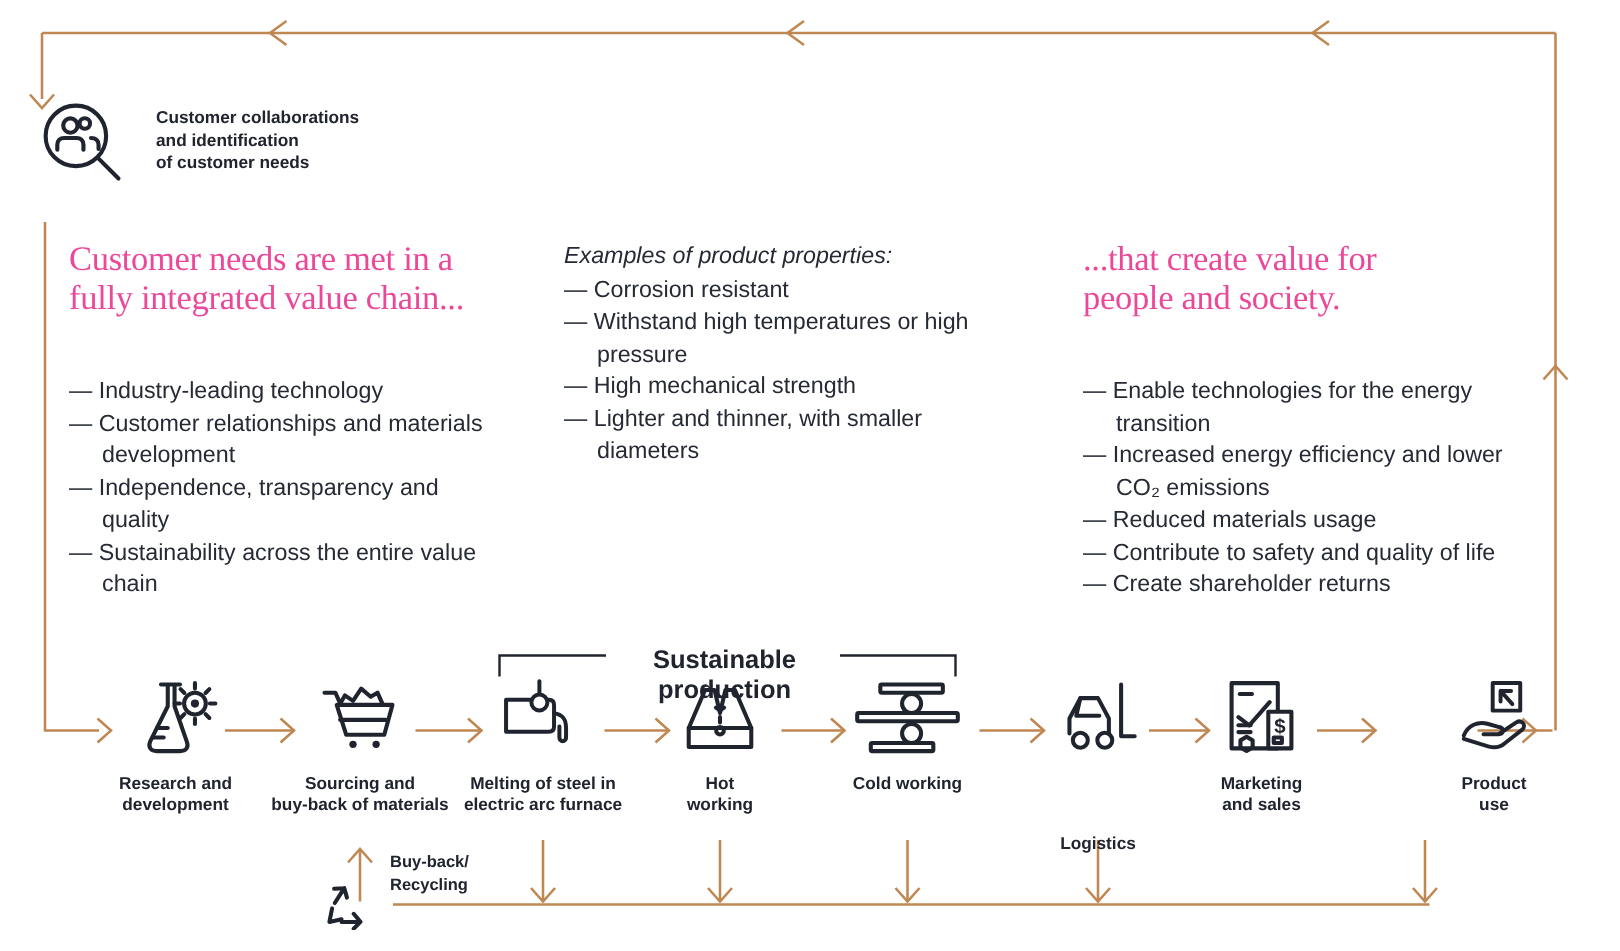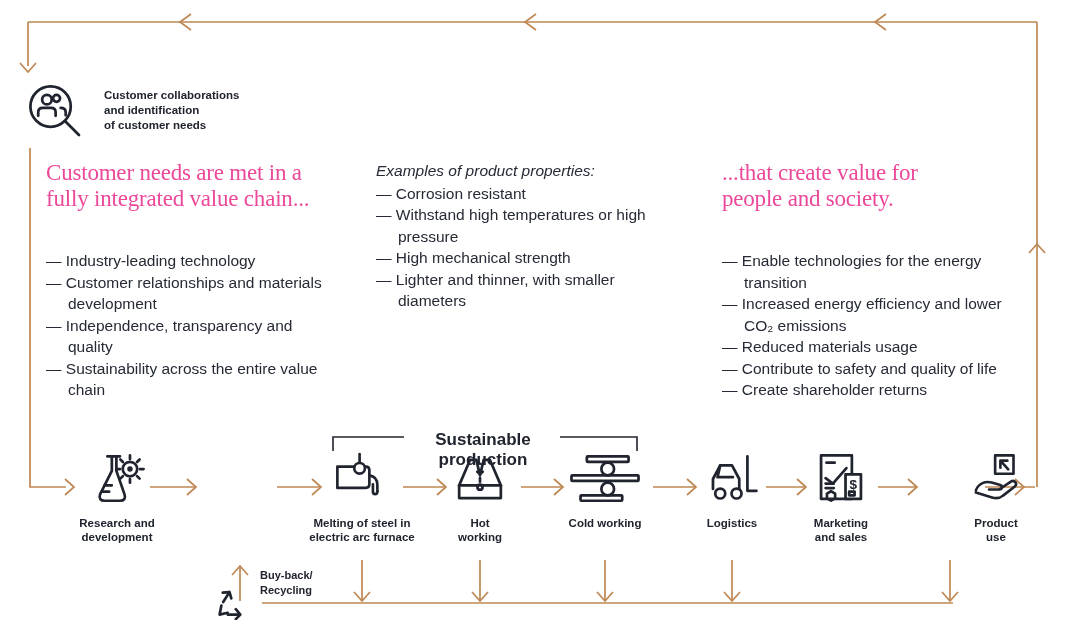--- a/index.html
+++ b/index.html
@@ -10,21 +10,21 @@
   
   .lines{position:absolute;left:0;top:0;pointer-events:none;}
   .lines path{fill:none;stroke:#bf8752;stroke-width:1.7;}
   .lines path.dark{stroke:#20242e;stroke-width:1.6;}
   
   .icon path,.icon rect,.icon circle{fill:none;stroke:#20242e;stroke-width:3;stroke-linecap:round;stroke-linejoin:round;}
   .icon .fill{fill:#20242e;stroke:none;}
   .icon .wfill{fill:#ffffff;}
   .icon text{stroke:none;}
   
-  .customer{position:absolute;left:24px;top:80px;display:flex;align-items:flex-start;}
+  .customer{position:absolute;left:24px;top:64px;display:flex;align-items:flex-start;}
   .customer .txt{margin-left:14px;margin-top:8px;font-size:11.5px;font-weight:bold;line-height:15px;color:#20242e;white-space:pre-line;}
   
   .col{position:absolute;top:160px;}
   .col h2{margin:0;height:90px;font-size:23px;line-height:26px;font-weight:400;color:#ec4899;white-space:pre-line;letter-spacing:-0.2px;font-family:Liberation Serif, serif;}
   .col .intro{margin:0 0 1px 0;font-size:15.5px;line-height:21.5px;font-style:italic;}
   .col ul{margin:0;padding:0;list-style:none;}
   .col li{font-size:15.5px;line-height:21.5px;padding-left:22px;text-indent:-22px;white-space:pre-line;}
   
   .step{position:absolute;top:450px;display:flex;flex-direction:column;align-items:center;transform:translateX(-50%);}
   .step .lbl{margin-top:8px;font-size:11.5px;font-weight:bold;line-height:14px;color:#20242e;text-align:center;white-space:pre-line;}
@@ -151,20 +151,32 @@
       <path d="M21 7 h14 M26 7 v16 L13 49 c-1.6 4.4 .6 7 5 7 h17 c4.4 0 6.6-2.6 5-7 L31 23 V7"></path>
       <path d="M18 39 h8 M15 46 h8"></path>
       <circle class="wfill" cx="46" cy="21" r="8"></circle>
       <circle class="fill" cx="46" cy="21" r="3"></circle>
       <path d="M46 10 V6 M46 32 v4 M35 21 h-4 M57 21 h4 M38.2 13.2 l-2.8-2.8 M53.8 28.8 l2.8 2.8 M38.2 28.8 l-2.8 2.8 M53.8 13.2 l2.8-2.8"></path>
     </svg>
     <div class="lbl">Research and
 development</div>
   </div>
 
+  <div class="step" style="left:240px;">
+    <svg class="icon" viewBox="0 0 64 64" width="58" height="58">
+      <path d="M6 13 h8 l4 9"></path>
+      <path d="M15 22 h41 l-6 22 H22 Z"></path>
+      <path d="M17.5 33 H51"></path>
+      <path d="M17 22 l4-7 6 4 6-9 7 6 5-3 4 9"></path>
+      <circle class="fill" cx="27" cy="51" r="2.7"></circle>
+      <circle class="fill" cx="44" cy="51" r="2.7"></circle>
+    </svg>
+    <div class="lbl">Sourcing and
+buy-back of materials</div>
+  </div>
 
   <div class="step" style="left:362px;">
     <svg class="icon" viewBox="0 0 72 64" width="64" height="58">
       <path d="M8 18 h32 q4 0 4 4 v16 q0 4 -4 4 H8 Z"></path>
       <path d="M33 4 v10"></path>
       <circle class="wfill" cx="33" cy="20" r="6"></circle>
       <path d="M44 28 c7 1 9 5 9 11 v7"></path>
       <path d="M53 46 c0 4 -5 4 -5 0 v-8"></path>
     </svg>
     <div class="lbl">Melting of steel in
@@ -187,21 +199,21 @@
       <path d="M9 53 V39 L21 11 h7 l4 17 4-17 h7 l12 28 v14 Z"></path>
       <path d="M9 39 H55"></path>
       <path d="M29 24 q3 3 6 0"></path>
       <path d="M32 31 v4"></path>
       <circle cx="32" cy="41" r="2.8"></circle>
     </svg>
     <div class="lbl">Hot
 working</div>
   </div>
 
-  <div class="step" style="left:732px;">
+  <div class="step" style="left:732px;gap:40px;">
     <svg class="icon" viewBox="0 0 64 64" width="58" height="58">
       <path d="M49 7 V45 h10"></path>
       <path d="M11 43 V32 l8-15 h13 l8 15 v11"></path>
       <path d="M19 17 l-3 13 h17"></path>
       <circle class="wfill" cx="19" cy="48" r="5.5"></circle>
       <circle class="wfill" cx="37" cy="48" r="5.5"></circle>
     </svg>
     <div class="lbl">Logistics</div>
   </div>
 

